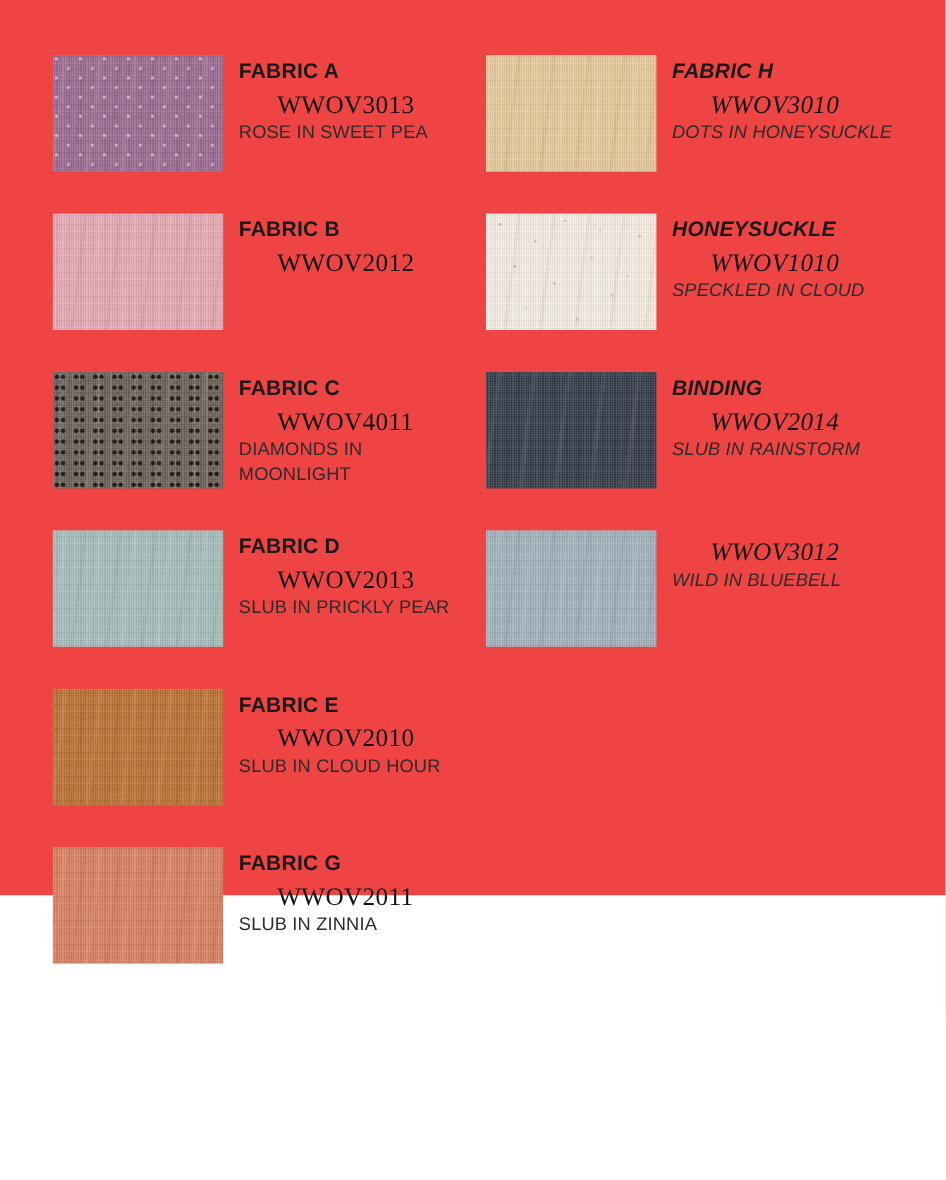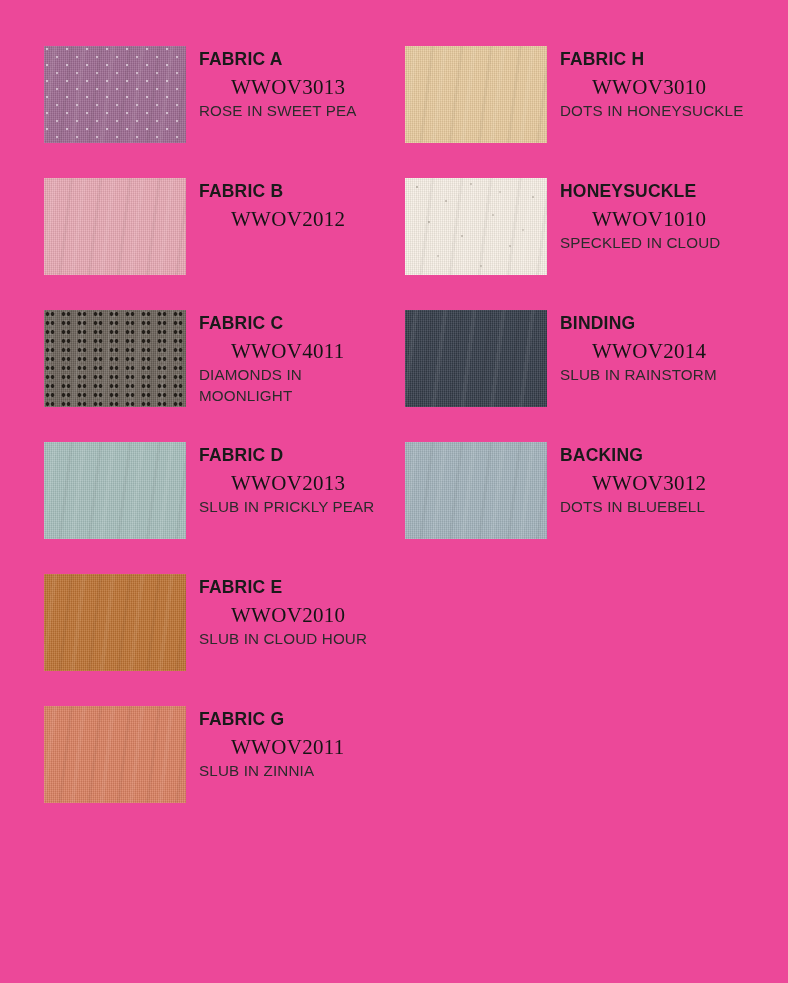--- a/index.html
+++ b/index.html
@@ -13,31 +13,31 @@
     position: relative;
     font-family: "Liberation Sans", sans-serif;
     -webkit-font-smoothing: antialiased;
   }
 
   .legend-sheet {
     position: absolute;
     left: 0;
     top: 0;
     width: 788px;
-    height: 983px;
-    background: #ec4899;
+    height: 746px;
+    background: #ef4444;
   }
 
   .legend-column {
     position: absolute;
     top: 46px;
     width: 370px;
   }
   .legend-column.left  { left: 44px; }
-  .legend-column.right { left: 405px; }
+  .legend-column.right { left: 405px; font-style: italic; }
 
   .fabric-entry {
     position: relative;
     height: 132px;
     display: flex;
     flex-direction: row;
     align-items: flex-start;
   }
 
   .swatch {
@@ -287,19 +287,18 @@
           <div class="entry-sku">WWOV2014</div>
           <div class="entry-desc">SLUB IN RAINSTORM</div>
         </div>
       </div>
       <div class="fabric-entry">
         <div class="swatch motif-plain" style="background: rgb(163, 180, 189);">
           <div class="weave"></div>
           <div class="slub"></div>
         </div>
         <div class="entry-text">
-          <div class="entry-role"><span>BACKING</span></div>
           <div class="entry-sku">WWOV3012</div>
-          <div class="entry-desc">DOTS IN BLUEBELL</div>
+          <div class="entry-desc">WILD IN BLUEBELL</div>
         </div>
       </div>
     </div>
 </div>
 
 </body></html>

